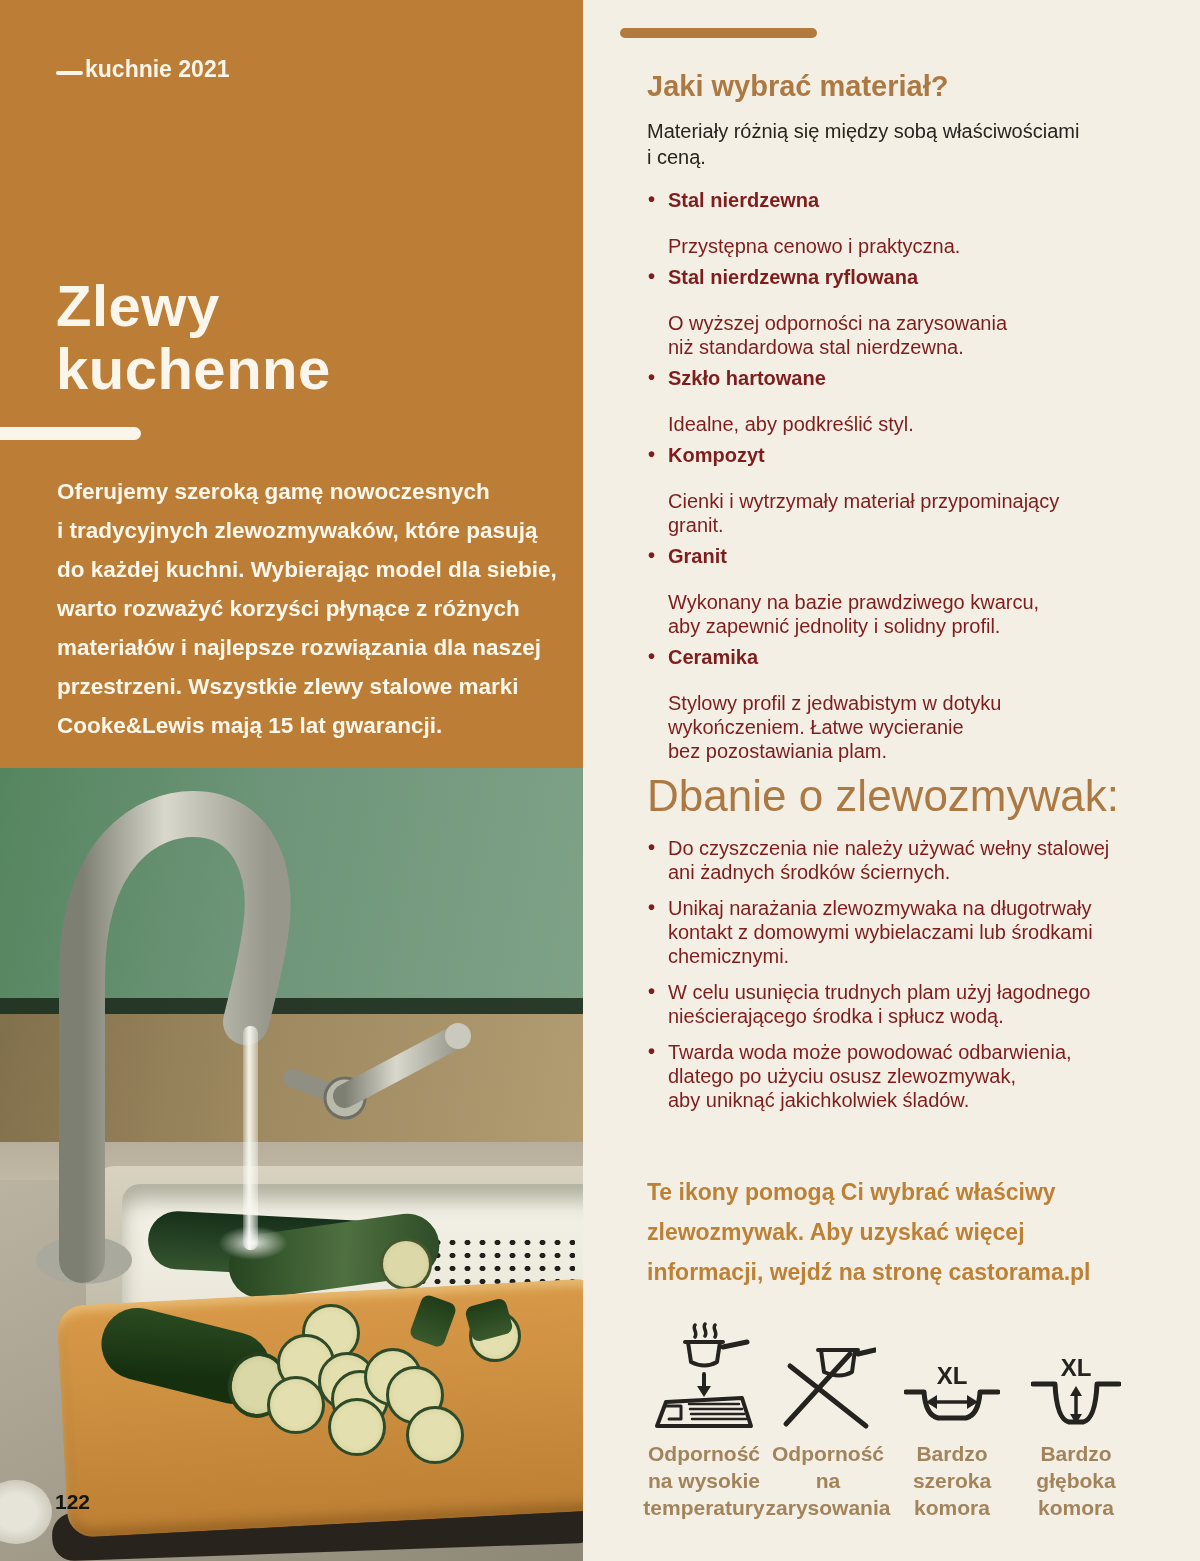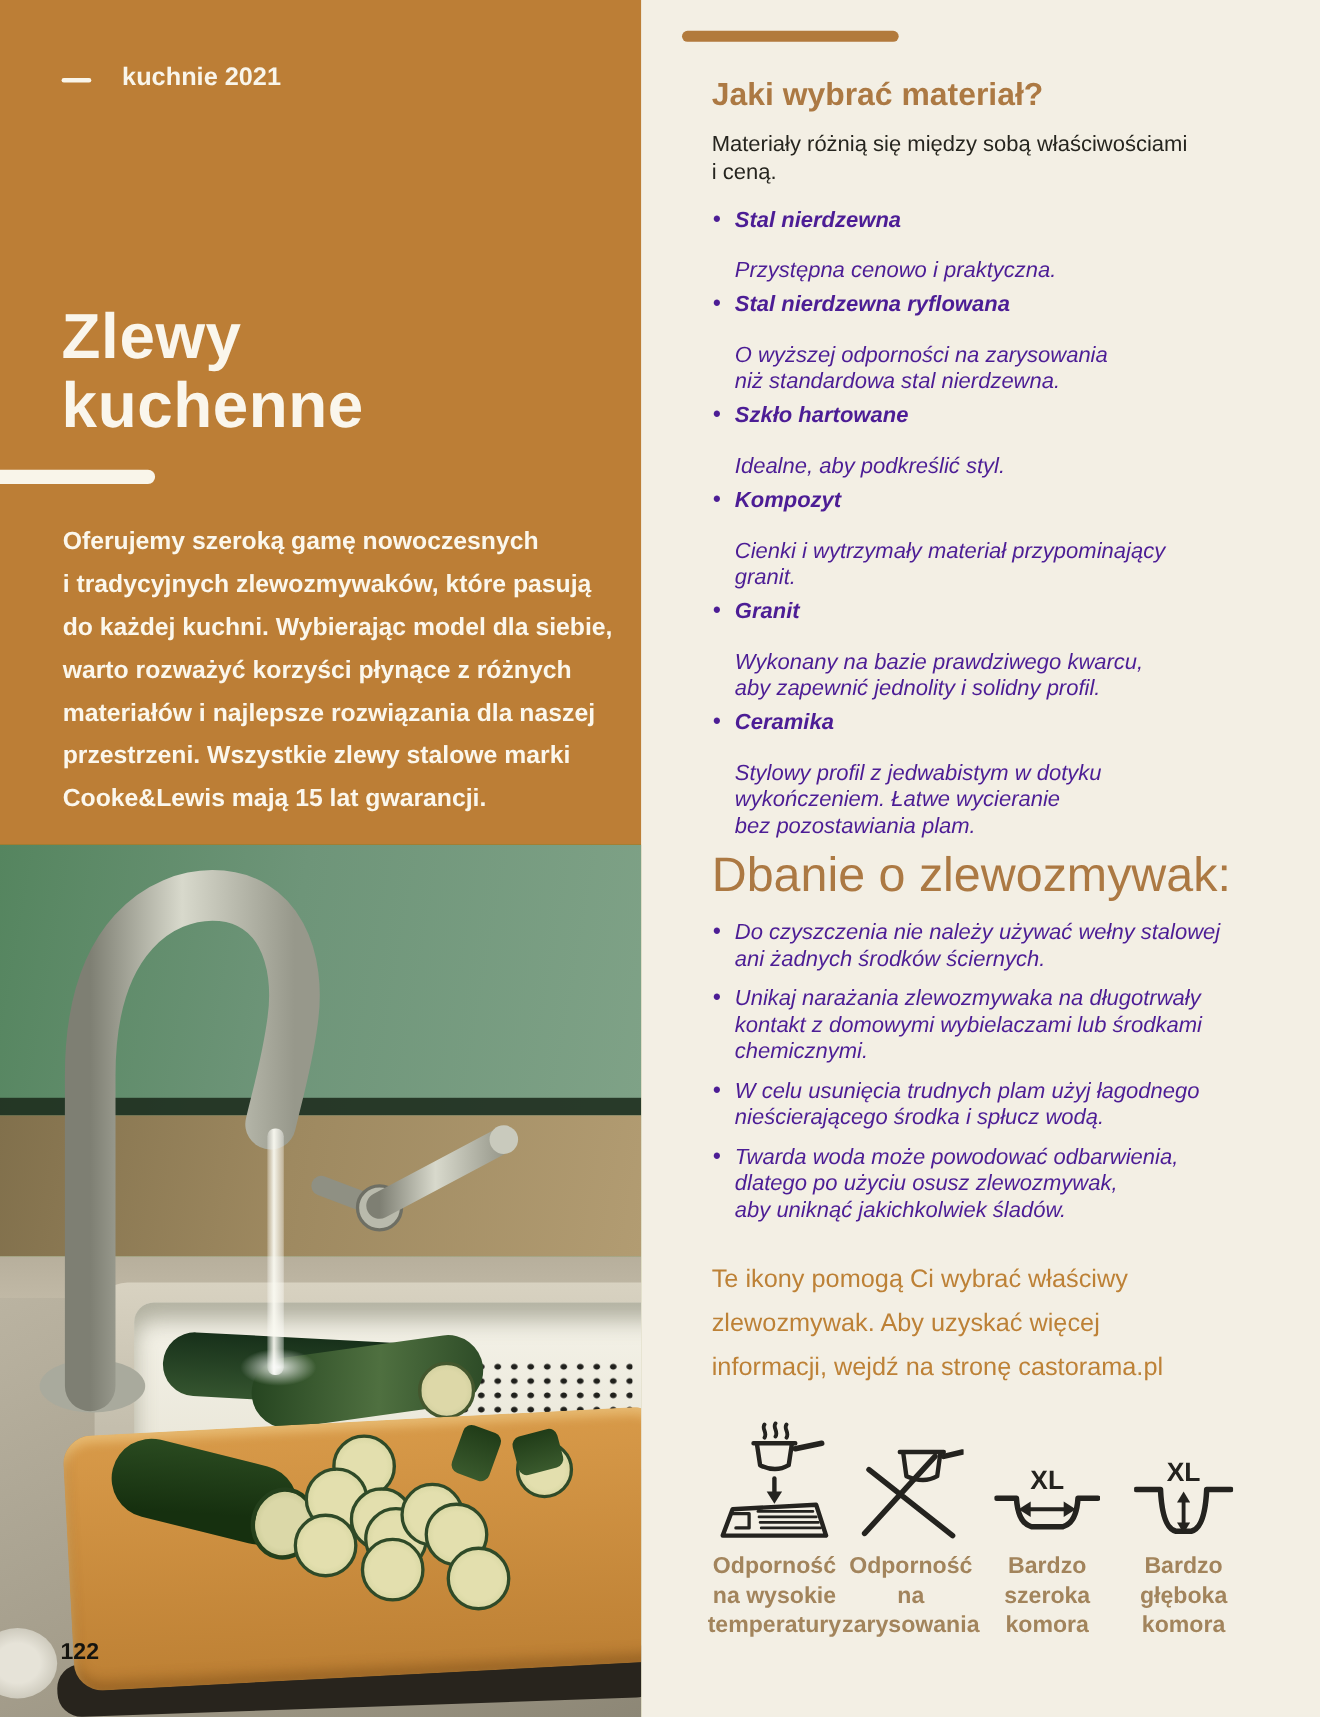--- a/index.html
+++ b/index.html
@@ -2,21 +2,21 @@
 <html><head>
 <meta charset="utf-8">
 <style>
   html,body{margin:0;padding:0;background:#e9e4d8;}
   .page{position:relative;width:1200px;height:1561px;overflow:hidden;
         font-family:"Liberation Sans",sans-serif;background:#f3efe4;}
 
   
   .left-col{position:absolute;left:0;top:0;width:583px;height:1561px;background:#bc7e36;}
   .eyebrow{position:absolute;left:56px;top:56px;color:#f9f5ea;font-size:23px;font-weight:700;
-           display:flex;align-items:center;gap:28px;}
+           display:flex;align-items:center;gap:2px;}
   .eyebrow-dash{display:inline-block;width:27px;height:4px;background:#f9f5ea;border-radius:2px;margin-top:6px;}
   .left-title{position:absolute;left:56px;top:274px;color:#faf6ec;font-size:58px;line-height:63px;
               font-weight:700;letter-spacing:.5px;}
   .left-bar{position:absolute;left:0;top:427px;width:141px;height:13px;background:#f9f5ea;border-radius:0 7px 7px 0;}
   .left-intro{position:absolute;left:57px;top:472px;width:505px;color:#fbf7ec;font-size:22.5px;
               line-height:39px;font-weight:600;white-space:pre-line;}
 
   
   .photo{position:absolute;left:0;top:768px;width:583px;height:793px;overflow:hidden;background:#4d7c0f;}
   .photo *{position:absolute;}
@@ -61,30 +61,30 @@
              background:radial-gradient(#e6e3d8 40%,#b7b3a4);}
   .page-num{left:55px;top:722px;color:#15140f;font-size:21px;font-weight:700;}
 
   
   .right-col{position:absolute;left:583px;top:0;width:617px;height:1561px;background:#f3efe4;
              padding:0 0 0 64px;box-sizing:border-box;}
   .right-title{margin-top:112px;color:#b2752d;font-size:47px;line-height:56px;font-weight:700;}
   .title-bar{margin-top:28px;margin-left:-27px;width:197px;height:10px;background:#b27a3c;border-radius:5px;}
   .materials-heading{margin-top:30px;color:#ac7943;font-size:29px;line-height:36px;font-weight:700;}
   .materials-intro{margin-top:14px;color:#26251f;font-size:20px;line-height:26px;white-space:pre-line;}
-  ul.blist{list-style:none;margin:18px 0 0 0;padding:0;color:#4c1d95;font-size:20px;line-height:24px;font-style:italic;}
+  ul.blist{list-style:none;margin:18px 0 0 0;padding:0;color:#7f1d1d;font-size:20px;line-height:24px;}
   ul.blist li{position:relative;padding-left:21px;margin-bottom:7px;}
   ul.blist li::before{content:"\2022";position:absolute;left:1px;top:-1px;font-weight:700;}
   .mat-name{font-weight:700;display:block;}
   .mat-desc{display:block;white-space:pre-line;margin-top:22px;}
   .care-heading{margin-top:13px;color:#ac7943;font-size:44px;line-height:40px;font-weight:400;}
   ul.care{margin-top:20px;}
   ul.care li{margin-bottom:12px;}
   .care-text{display:block;white-space:pre-line;}
-  .icons-intro{margin-top:30px;color:#bd8136;font-size:23px;line-height:40px;font-weight:400;white-space:pre-line;}
+  .icons-intro{margin-top:60px;color:#bd8136;font-size:23px;line-height:40px;font-weight:700;white-space:pre-line;}
   .badges{margin-top:26px;display:flex;gap:10px;}
   .badge{width:114px;display:flex;flex-direction:column;align-items:center;}
   .badge-icon{height:112px;display:flex;align-items:flex-end;justify-content:flex-start;}
   .badge-label{margin-top:10px;color:#a2845c;font-size:21px;line-height:27px;font-weight:600;
                text-align:center;white-space:pre-line;}
   .ico{stroke:#24231f;fill:none;stroke-linecap:round;stroke-linejoin:round;}
   .ico-text{fill:#24231f;font-family:"Liberation Sans",sans-serif;font-weight:700;font-size:24px;}
 </style>
 </head>
 <body>

